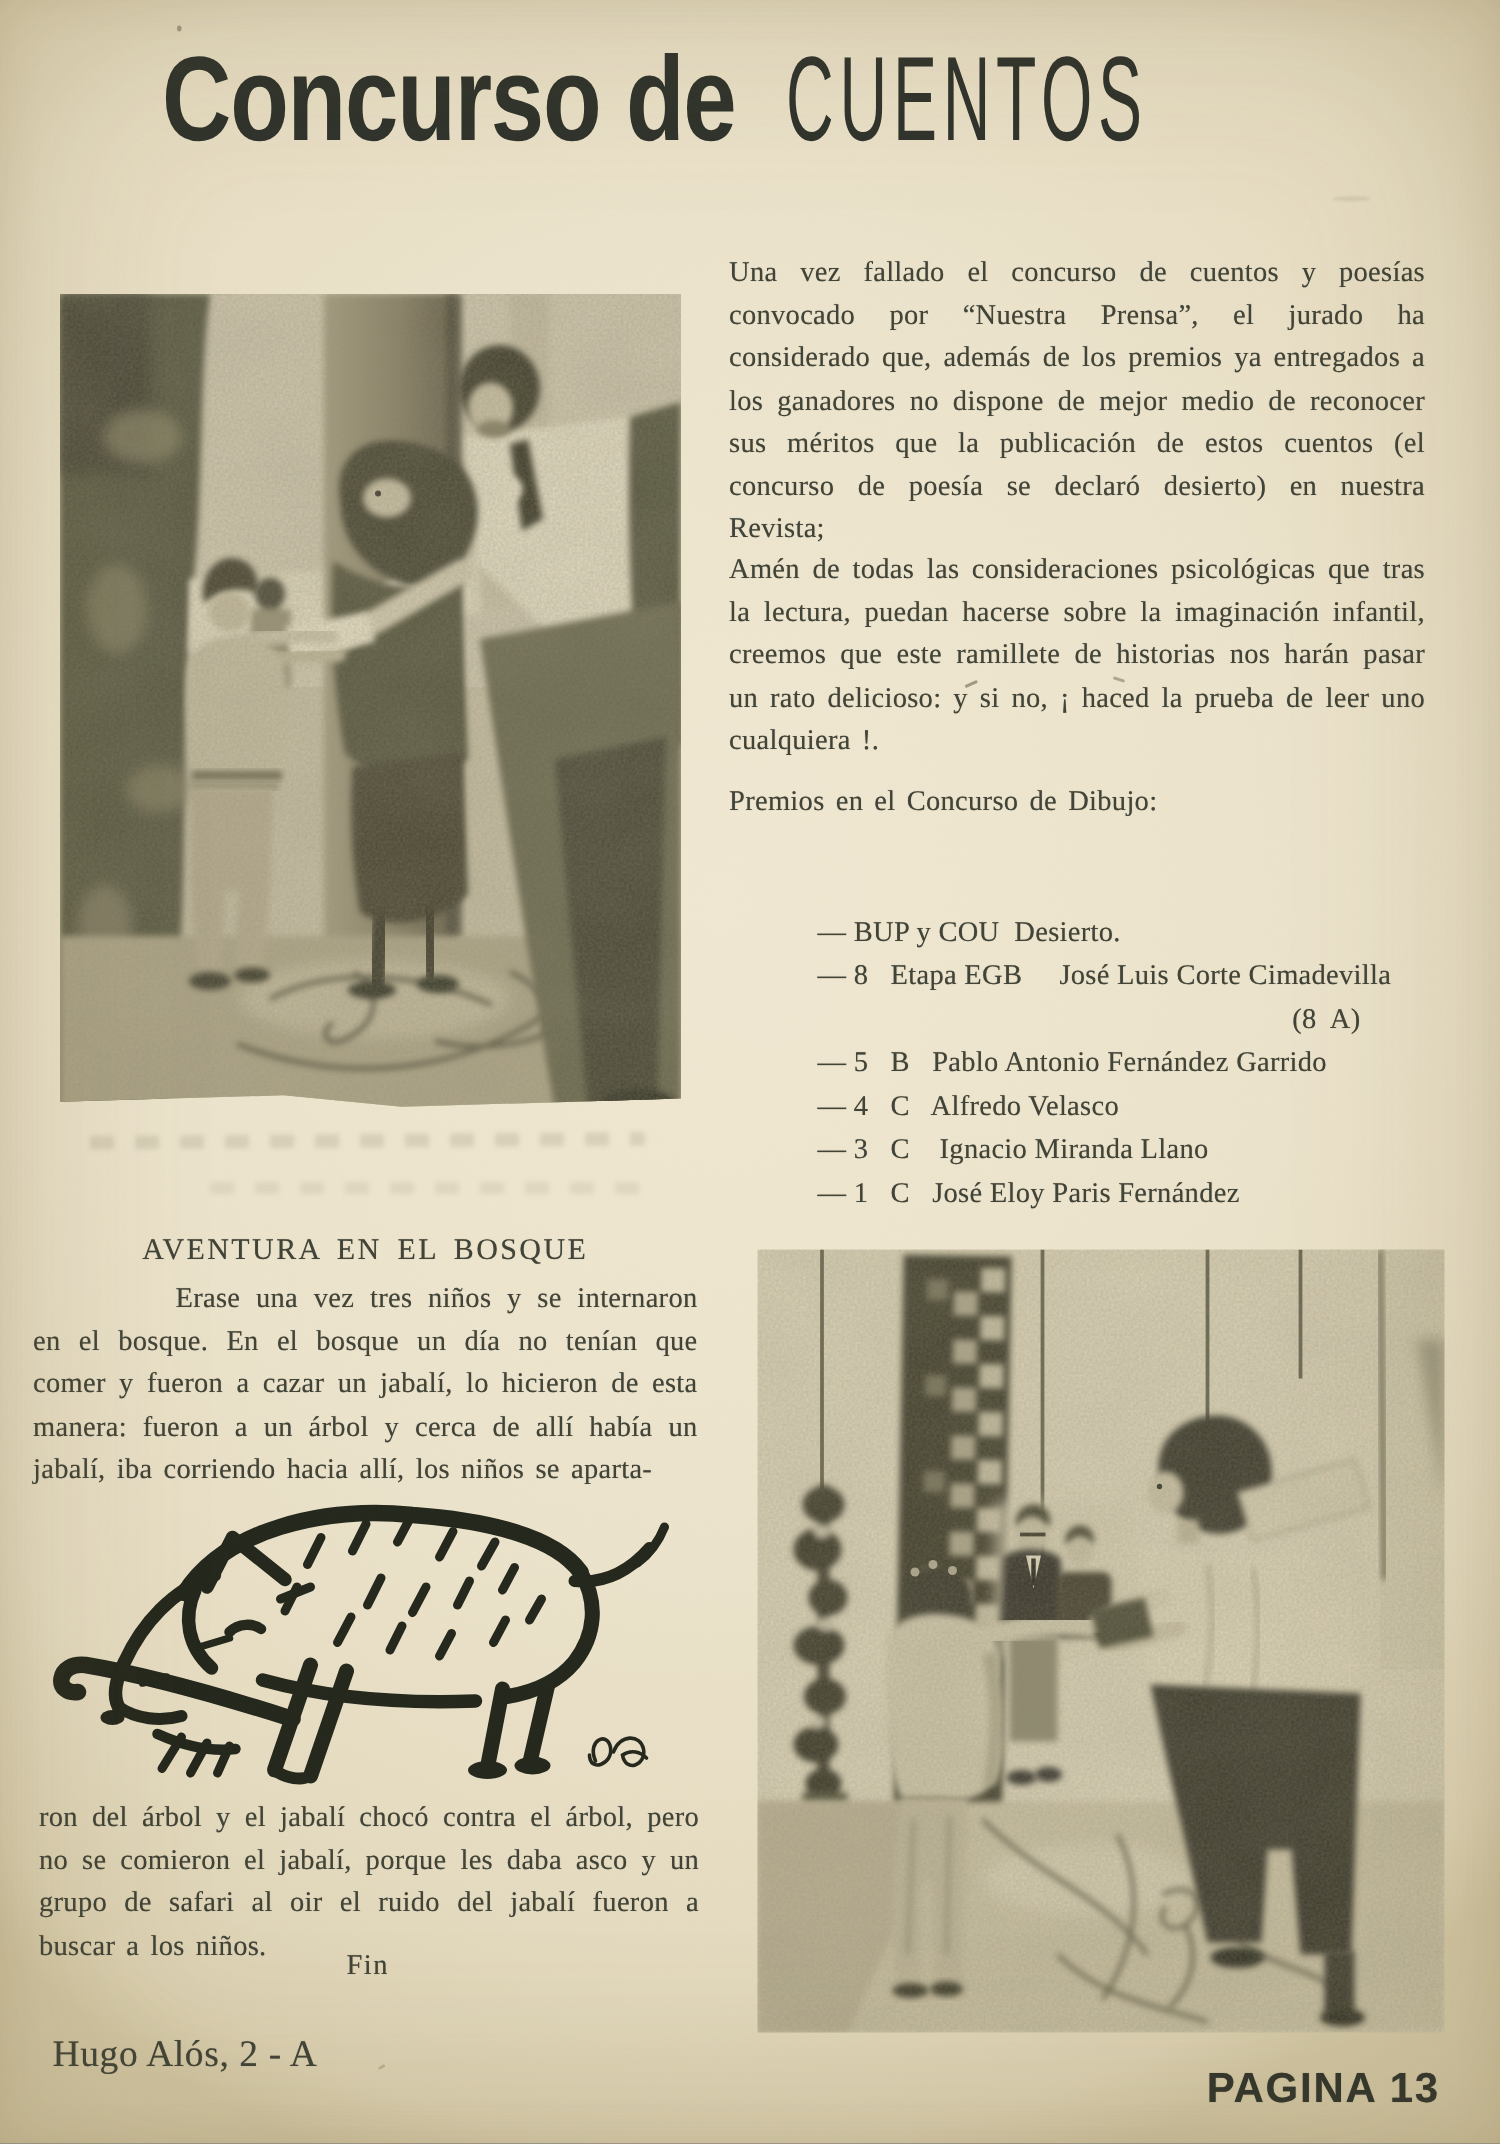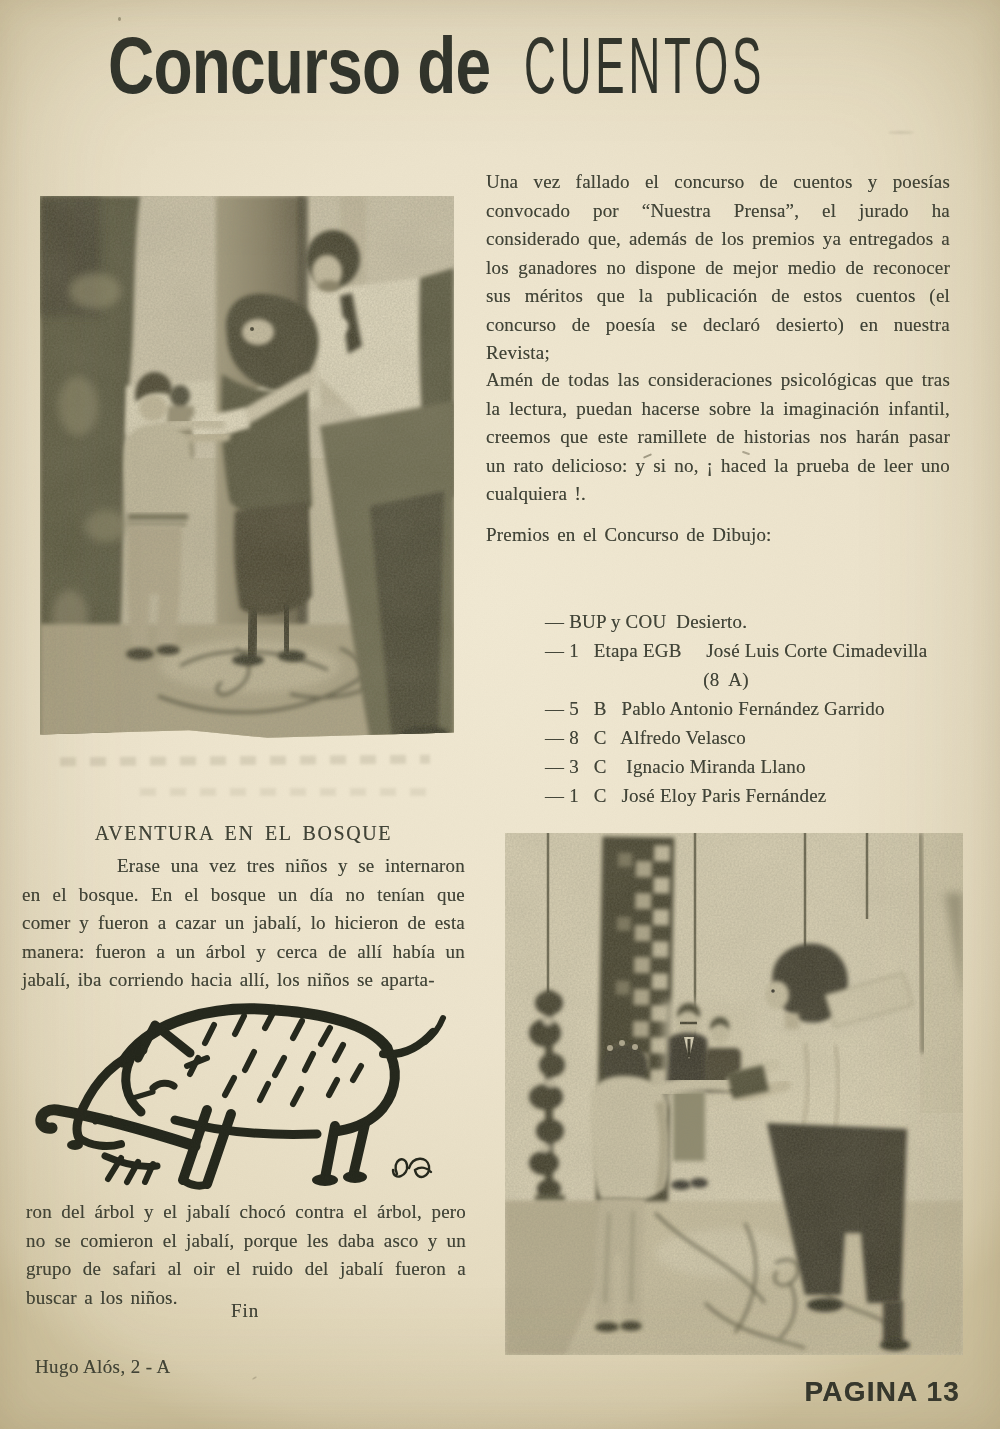--- a/index.html
+++ b/index.html
@@ -22,28 +22,28 @@
   
   .serif{font-size:19px;line-height:28.5px;text-align:justify;
     word-spacing:2.5px;letter-spacing:.2px;text-shadow:0 0 .5px rgba(63,66,54,.55);}
   .block{position:absolute;}
   #para1{left:486px;top:168px;width:464px;}
   #para2{left:486px;top:366px;width:464px;}
   #premios{left:486px;top:521px;width:464px;text-align:left;}
   #prize-list{left:545px;top:578px;width:410px;font-size:19px;line-height:29px;
     text-shadow:0 0 .5px rgba(63,66,54,.55);letter-spacing:.2px;margin-top:29px;}
   .prize-row{white-space:pre;}
-  .prize-row.align-right{text-align:center;padding-right:48px;}
+  .prize-row.align-right{text-align:right;padding-right:48px;}
   #story-heading{left:22px;top:822px;width:443px;text-align:center;font-size:20px;
     letter-spacing:1.6px;word-spacing:4px;text-shadow:0 0 .5px rgba(63,66,54,.55);}
   #story1{left:22px;top:852px;width:443px;text-indent:95px;}
   #story2{left:26px;top:1198px;width:440px;}
   #fin{left:231px;top:1300px;font-size:19px;letter-spacing:1px;
     text-shadow:0 0 .5px rgba(63,66,54,.55);}
-  #author{left:35px;top:1356px;font-size:19px;letter-spacing:.4px;
+  #author{left:35px;top:1356px;font-size:25px;letter-spacing:.4px;
     text-shadow:0 0 .5px rgba(63,66,54,.55);}
   #pagina{position:absolute;right:40px;top:1376px;font-family:"Liberation Sans",sans-serif;
     font-weight:700;font-size:28px;letter-spacing:1.2px;color:#30332b;
     text-shadow:0 0 .6px rgba(48,51,43,.6);}
   
   #photo1{position:absolute;left:40px;top:196px;width:414px;height:544px;
     clip-path:polygon(0 0,100% 0,100% 98.6%,55% 99.6%,36% 98.2%,0 99%);}
   #photo2{position:absolute;left:505px;top:833px;width:458px;height:522px;}
   #boar{position:absolute;left:35px;top:998px;width:430px;height:196px;}
   
@@ -158,24 +158,24 @@
     </g>
     <rect width="414" height="544" filter="url(#blotchP)" opacity=".22"></rect>
     <rect width="414" height="544" filter="url(#grainP)" opacity=".42"></rect>
   </svg>
 
   <div id="para1" class="block serif">Una vez fallado el concurso de cuentos y poesías convocado por “Nuestra Prensa”, el jurado ha considerado que, además de los premios ya entregados a los ganadores no dispone de mejor medio de reconocer sus méritos que la publicación de estos cuentos (el concurso de poesía se declaró desierto) en nuestra Revista;</div>
   <div id="para2" class="block serif">Amén de todas las consideraciones psicológicas que tras la lectura, puedan hacerse sobre la imaginación infantil, creemos que este ramillete de historias nos harán pasar un rato delicioso: y si no, ¡ haced la prueba de leer uno cualquiera !.</div>
   <div id="premios" class="block serif">Premios en el Concurso de Dibujo:</div>
   <div id="prize-list" class="block">
       <div class="prize-row">— BUP y COU  Desierto.</div>
-      <div class="prize-row">— 1   Etapa EGB     José Luis Corte Cimadevilla</div>
+      <div class="prize-row">— 8   Etapa EGB     José Luis Corte Cimadevilla</div>
       <div class="prize-row align-right">(8  A)</div>
       <div class="prize-row">— 5   B   Pablo Antonio Fernández Garrido</div>
-      <div class="prize-row">— 8   C   Alfredo Velasco</div>
+      <div class="prize-row">— 4   C   Alfredo Velasco</div>
       <div class="prize-row">— 3   C    Ignacio Miranda Llano</div>
       <div class="prize-row">— 1   C   José Eloy Paris Fernández</div>
     </div>
 
   <div id="story1" class="block serif">Erase una vez tres niños y se internaron en el bosque. En el bosque un día no tenían que comer y fueron a cazar un jabalí, lo hicieron de esta manera: fueron a un árbol y cerca de allí había un jabalí, iba corriendo hacia allí, los niños se aparta-</div>
   <div id="story-heading" class="block">AVENTURA EN EL BOSQUE</div>
 
   <svg id="boar" viewBox="0 0 430 196" preserveAspectRatio="none">
     <g stroke="#23261b" fill="none" stroke-linecap="round" stroke-linejoin="round">
       <path d="M88 64 C115 22 180 6 240 12 C295 16 336 28 352 50" stroke-width="11"></path>

